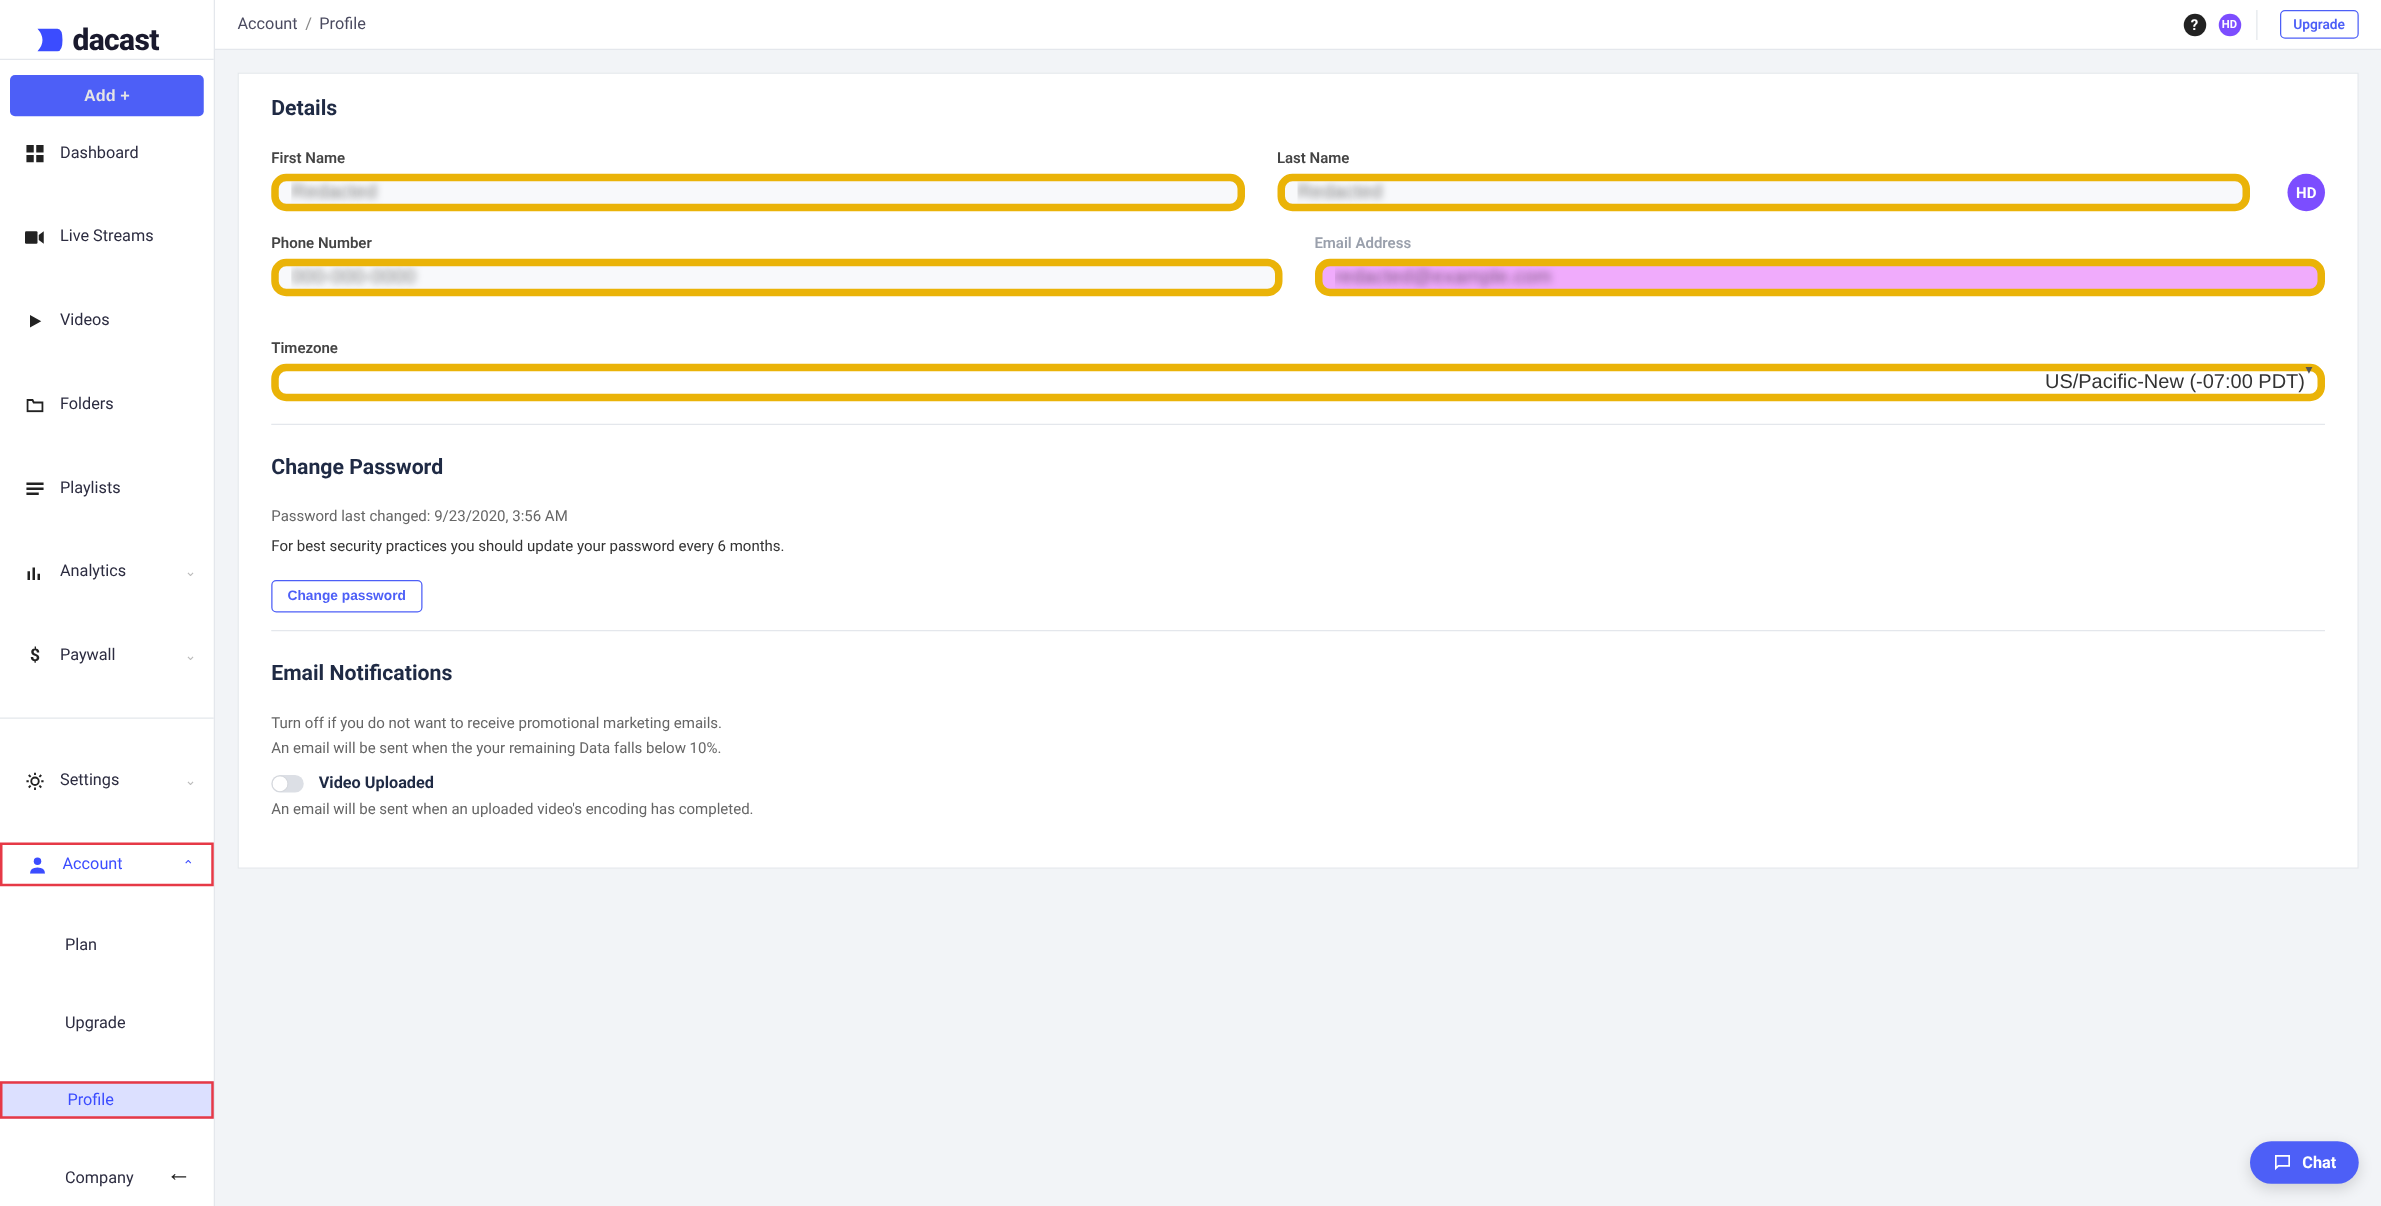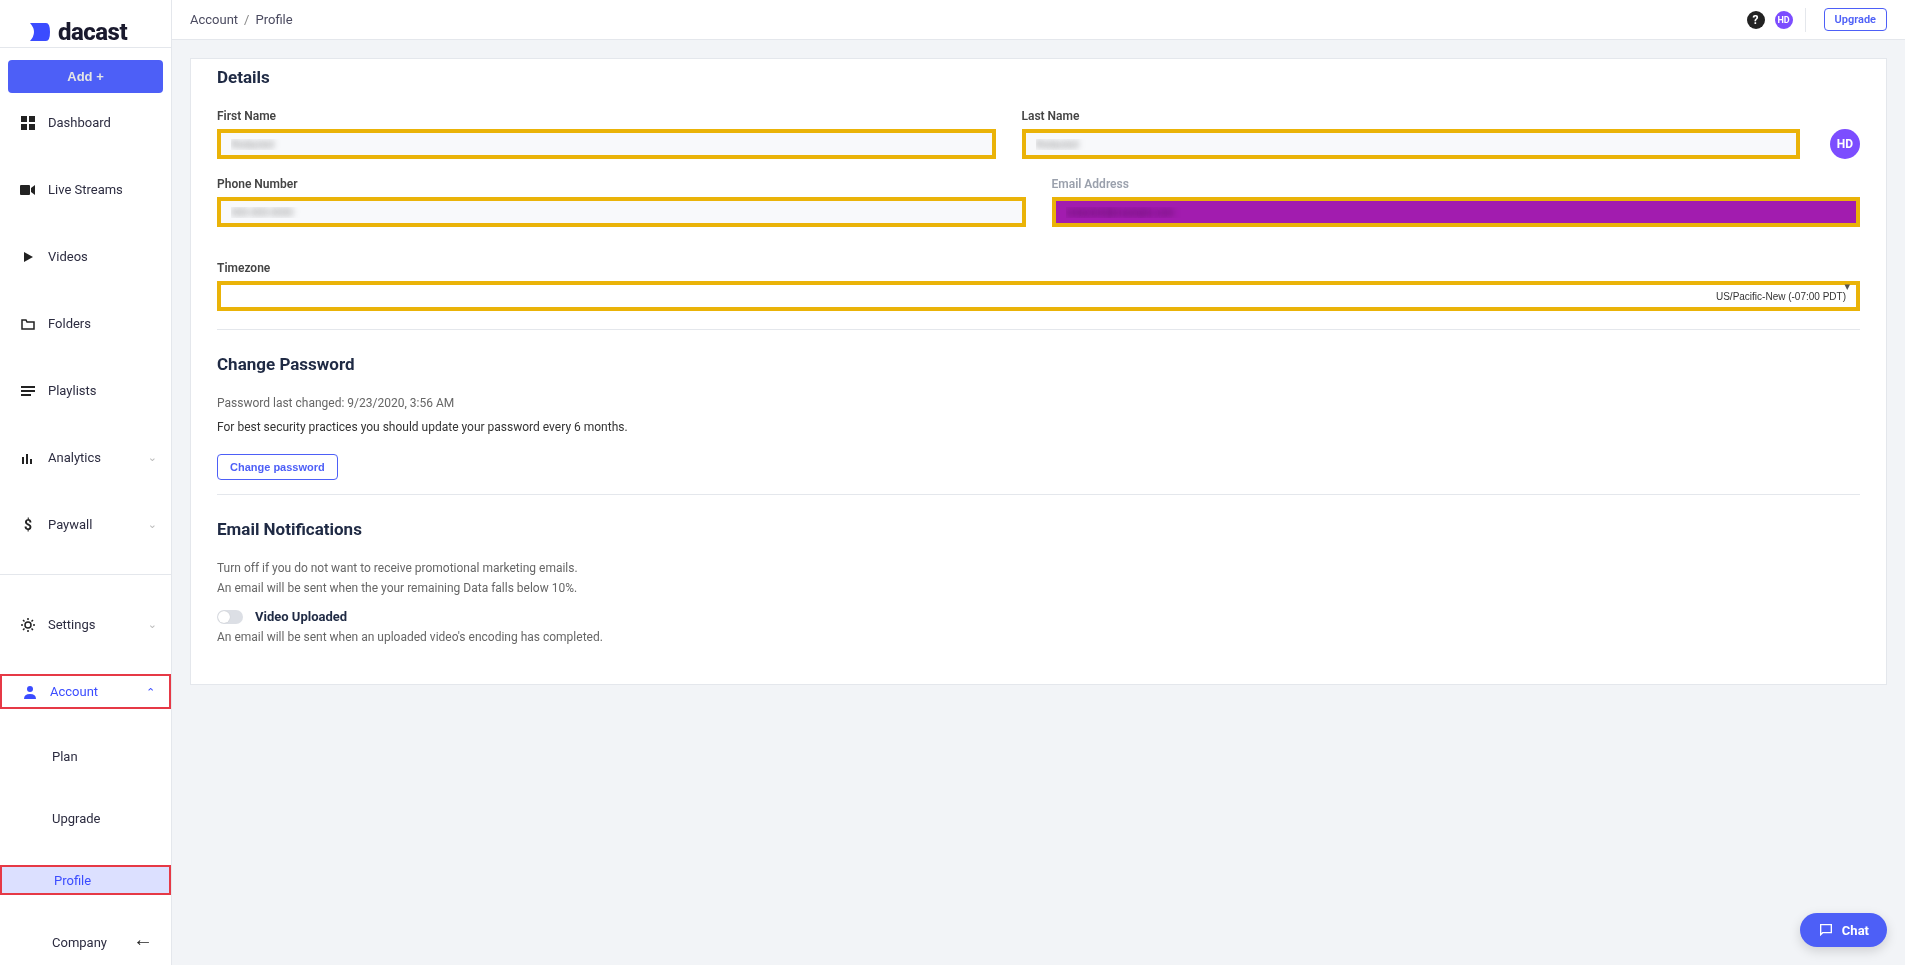--- a/index.html
+++ b/index.html
@@ -25,29 +25,29 @@
 .main { flex: 1; display: flex; flex-direction: column; min-width: 0; }
 .topbar { background: #fff; height: 40px; border-bottom: 1px solid #e4e7ec; display: flex; align-items: center; padding: 0 18px; font-size: 13px; color: #4b4b60; }
 .topbar .crumb-sep { margin: 0 6px; color: #888; }
 .topbar-spacer { flex: 1; }
 .topbar-right { display: flex; align-items: center; gap: 10px; }
 .help-icon { width: 18px; height: 18px; border-radius: 50%; background: #222; color: #fff; display: flex; align-items: center; justify-content: center; font-size: 12px; font-weight: 700; cursor: pointer; }
 .avatar-sm { width: 18px; height: 18px; border-radius: 50%; background: #7c4dff; color: #fff; font-size: 9px; font-weight: 700; display: flex; align-items: center; justify-content: center; }
 .upgrade-pill { border: 1px solid #4d5ff7; color: #4d5ff7; font-size: 11px; font-weight: 600; padding: 4px 10px; border-radius: 4px; cursor: pointer; margin-left: 6px; }
 
 .content { padding: 18px; overflow: auto; flex: 1; }
-.card { background: #fff; border: 1px solid #e4e7ec; padding: 8px 26px 34px; }
+.card { background: #fff; border: 1px solid #e4e7ec; padding: 18px 26px 34px; }
 .section-title { font-size: 17px; font-weight: 700; color: #1f2a44; margin-bottom: 22px; }
 .row { display: flex; gap: 26px; margin-bottom: 18px; align-items: flex-end; }
 .field { flex: 1; display: flex; flex-direction: column; }
 .field label { font-size: 12px; color: #444; font-weight: 600; margin-bottom: 6px; }
 .field label.muted { color: #9aa0ac; }
-.input { height: 30px; border: 4px solid #eab308; background: #f8f9fb; border-radius: 0; padding: 0 10px; font-size: 10px; color: #333; filter: none; }
+.input { height: 30px; border: 6px solid #eab308; background: #f8f9fb; border-radius: 12px; padding: 0 10px; font-size: 16px; color: #333; filter: none; }
 .input.blur { color: transparent; text-shadow: 0 0 6px rgba(0,0,0,0.5); }
-.input.disabled { background: #a21caf; color: transparent; text-shadow: 0 0 6px rgba(0,0,0,0.5); }
+.input.disabled { background: #f0abfc; color: transparent; text-shadow: 0 0 6px rgba(0,0,0,0.5); }
 .avatar-lg { width: 30px; height: 30px; border-radius: 50%; background: #7c4dff; color: #fff; font-weight: 700; font-size: 12px; display: flex; align-items: center; justify-content: center; margin-left: 4px; }
 .half { width: calc(50% - 7px); }
 .select { position: relative; margin-top: 16px; }
 .select::after { content: "▾"; position: absolute; right: 10px; top: 50%; transform: translateY(-50%); color: #555; font-size: 11px; pointer-events: none; }
 .divider { border-top: 1px solid #e4e7ec; margin: 14px 0 24px; }
 .muted-text { font-size: 12px; color: #666; margin-bottom: 10px; }
 .change-pw-btn { border: 1px solid #4d5ff7; color: #4d5ff7; background: #fff; font-size: 11px; font-weight: 600; padding: 6px 12px; border-radius: 4px; cursor: pointer; }
 
 .toggle-row { display: flex; align-items: center; margin-bottom: 6px; margin-top: 14px; }
 .toggle { width: 26px; height: 14px; border-radius: 8px; background: #dcdfe5; position: relative; margin-right: 12px; cursor: pointer; flex-shrink: 0; }

